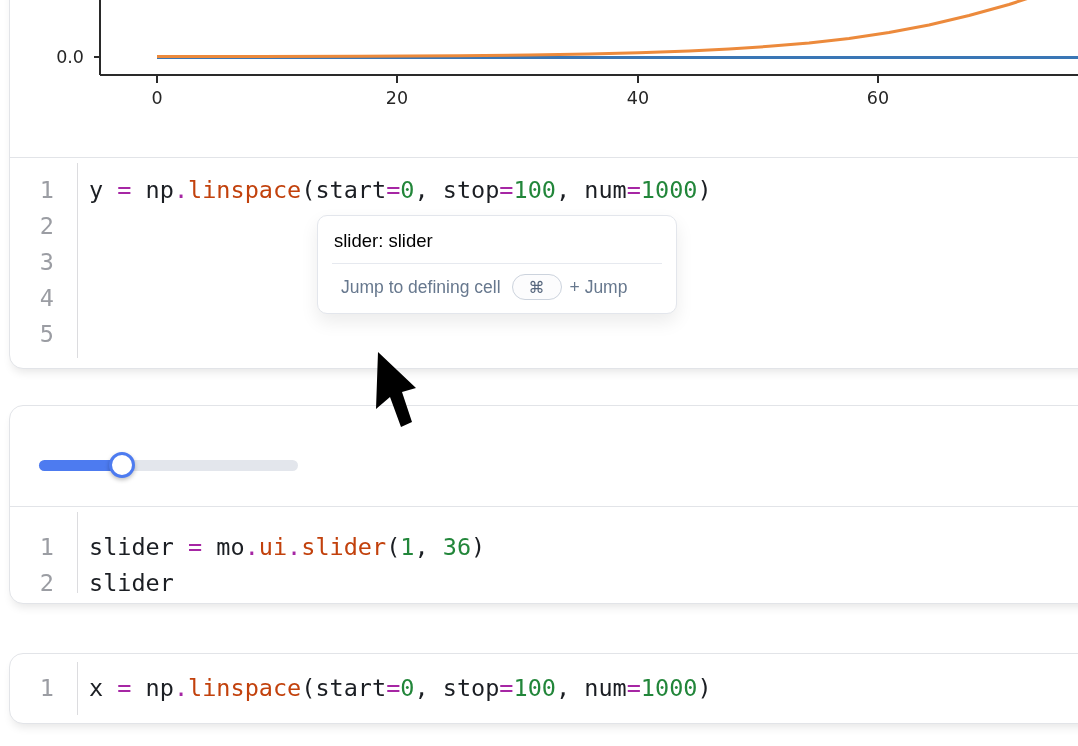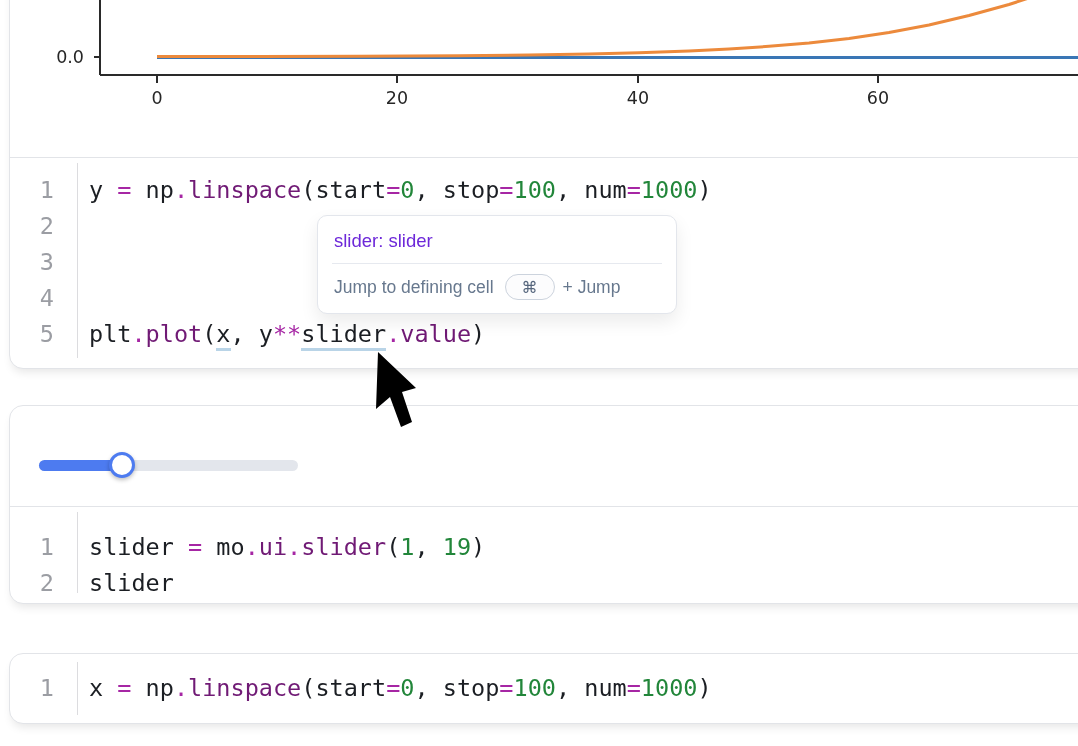--- a/index.html
+++ b/index.html
@@ -14,34 +14,34 @@
   .output-area{flex:none;position:relative;}
   .code-area{position:relative;border-top:1px solid #e2e4e8;flex:1;}
   .code-area.no-divider{border-top:none;}
   .gutter-line{position:absolute;left:67px;top:5px;bottom:10px;width:1px;background:#dcdcdf;}
   .cl{display:flex;line-height:36px;font-family:"DejaVu Sans Mono",monospace;
       font-size:23.5px;color:#1b1e23;white-space:pre;}
   .ln{flex:none;width:67px;box-sizing:border-box;padding-right:23px;text-align:right;
       color:#9b9da3;user-select:none;}
   .src{padding-left:12px;}
   .tok-op{color:#a626a4;}
-  .tok-fn{color:#701a75;}
+  .tok-fn{color:#c2410c;}
   .tok-num{color:#22863a;}
   .tok-u{border-bottom:3px solid #b9d4e7;}
 
   
   #plot-svg{position:absolute;left:9px;top:0;z-index:2;pointer-events:none;}
 
   
   .tooltip{position:absolute;left:317px;top:215px;width:360px;box-sizing:border-box;
            background:#fff;border:1px solid #e3e6ec;border-radius:10px;z-index:6;
            box-shadow:0 8px 18px rgba(0,0,0,.08);padding:14px 16px 13px 16px;}
-  .tooltip-title{font-size:18.5px;color:#6d28d9;}
+  .tooltip-title{font-size:18.5px;color:#000000;}
   .tooltip-divider{height:1px;background:#e6e9ef;margin:11px -2px 10px -2px;}
-  .tooltip-footer{display:flex;align-items:center;font-size:17.5px;color:#67788e;}
+  .tooltip-footer{display:flex;align-items:center;font-size:17.5px;color:#67788e;margin-left:7px;}
   .kbd-pill{display:inline-flex;align-items:center;justify-content:center;
             margin:0 8px 0 11px;min-width:48px;height:24px;border:1.5px solid #ccd3dd;
             border-radius:13px;background:#fcfcfd;color:#55657c;font-size:16px;
             font-family:"DejaVu Sans",sans-serif;}
 
   
   .slider-widget{position:absolute;left:29px;top:44px;width:270px;height:30px;}
   .slider-track{position:absolute;left:0;top:10px;width:259px;height:11px;border-radius:6px;
                 background:#e3e6ec;}
   .slider-fill{position:absolute;left:0;top:0;height:11px;border-radius:6px;background:#4d7bf0;}
@@ -59,21 +59,21 @@
 
   <div class="cell" style="top:-80px;height:449px;">
     <div class="output-area" style="height:236px;"></div>
     <div class="code-area" style="padding-top:14px;">
       <div class="gutter-line"></div>
       <div>
           <div class="cl"><span class="ln">1</span><span class="src"><span>y </span><span class="tok-op">=</span><span> np</span><span class="tok-op">.</span><span class="tok-fn">linspace</span><span>(start</span><span class="tok-op">=</span><span class="tok-num">0</span><span>, stop</span><span class="tok-op">=</span><span class="tok-num">100</span><span>, num</span><span class="tok-op">=</span><span class="tok-num">1000</span><span>)</span></span></div>
           <div class="cl"><span class="ln">2</span><span class="src"></span></div>
           <div class="cl"><span class="ln">3</span><span class="src"></span></div>
           <div class="cl"><span class="ln">4</span></div>
-          <div class="cl"><span class="ln">5</span><span class="src"><span>plt</span><span class="tok-op">.</span><span class="tok-fn">plot</span><span>(</span><span class="tok-u">x</span><span>, y</span><span class="tok-op">**</span><span class="tok-u">slider</span><span class="tok-op">.</span><span class="tok-fn">value</span><span>)</span></span></div>
+          <div class="cl"><span class="ln">5</span></div>
         </div>
     </div>
   </div>
 
   <svg id="plot-svg" width="1069" height="155" viewBox="0 0 1069 155">
       <polyline points="148,57.5 1069,57.5" fill="none" stroke="#3a76b5" stroke-width="3"></polyline>
       <polyline points="148,56.5 250,56.5 350,56.3 450,55.8 520,55 580,54 630,52.7 680,51 720,49 760,46.3 800,43 840,38.5 880,32.5 920,25 960,15.5 1000,4.5 1032,-6" fill="none" stroke="#ec8a3c" stroke-width="3" stroke-linejoin="round"></polyline>
       <line x1="91" y1="0" x2="91" y2="75" stroke="#2a2a2a" stroke-width="2"></line>
       <line x1="91" y1="75" x2="1069" y2="75" stroke="#2a2a2a" stroke-width="2"></line>
       <line x1="85" y1="57" x2="91" y2="57" stroke="#2a2a2a" stroke-width="2"></line>
@@ -93,21 +93,21 @@
       <div class="slider-widget">
         <div class="slider-track">
           <div class="slider-fill" id="slider-fill" style="width: 82.88px;"></div>
           <div class="slider-thumb" id="slider-thumb" style="left: 69.88px;"></div>
         </div>
       </div>
     </div>
     <div class="code-area" style="padding-top:22px;">
       <div class="gutter-line"></div>
       <div>
-          <div class="cl"><span class="ln">1</span><span class="src"><span>slider </span><span class="tok-op">=</span><span> mo</span><span class="tok-op">.</span><span class="tok-fn">ui</span><span class="tok-op">.</span><span class="tok-fn">slider</span><span>(</span><span class="tok-num">1</span><span>, </span><span class="tok-num">19</span><span>)</span></span></div>
+          <div class="cl"><span class="ln">1</span><span class="src"><span>slider </span><span class="tok-op">=</span><span> mo</span><span class="tok-op">.</span><span class="tok-fn">ui</span><span class="tok-op">.</span><span class="tok-fn">slider</span><span>(</span><span class="tok-num">1</span><span>, </span><span class="tok-num">36</span><span>)</span></span></div>
           <div class="cl"><span class="ln">2</span><span class="src"><span>slider</span></span></div>
         </div>
     </div>
   </div>
 
   <div class="cell" style="top:653px;height:71px;">
     <div class="code-area no-divider" style="padding-top:16px;">
       <div class="gutter-line" style="top:8px;bottom:8px;"></div>
       <div>
           <div class="cl"><span class="ln">1</span><span class="src"><span>x </span><span class="tok-op">=</span><span> np</span><span class="tok-op">.</span><span class="tok-fn">linspace</span><span>(start</span><span class="tok-op">=</span><span class="tok-num">0</span><span>, stop</span><span class="tok-op">=</span><span class="tok-num">100</span><span>, num</span><span class="tok-op">=</span><span class="tok-num">1000</span><span>)</span></span></div>

